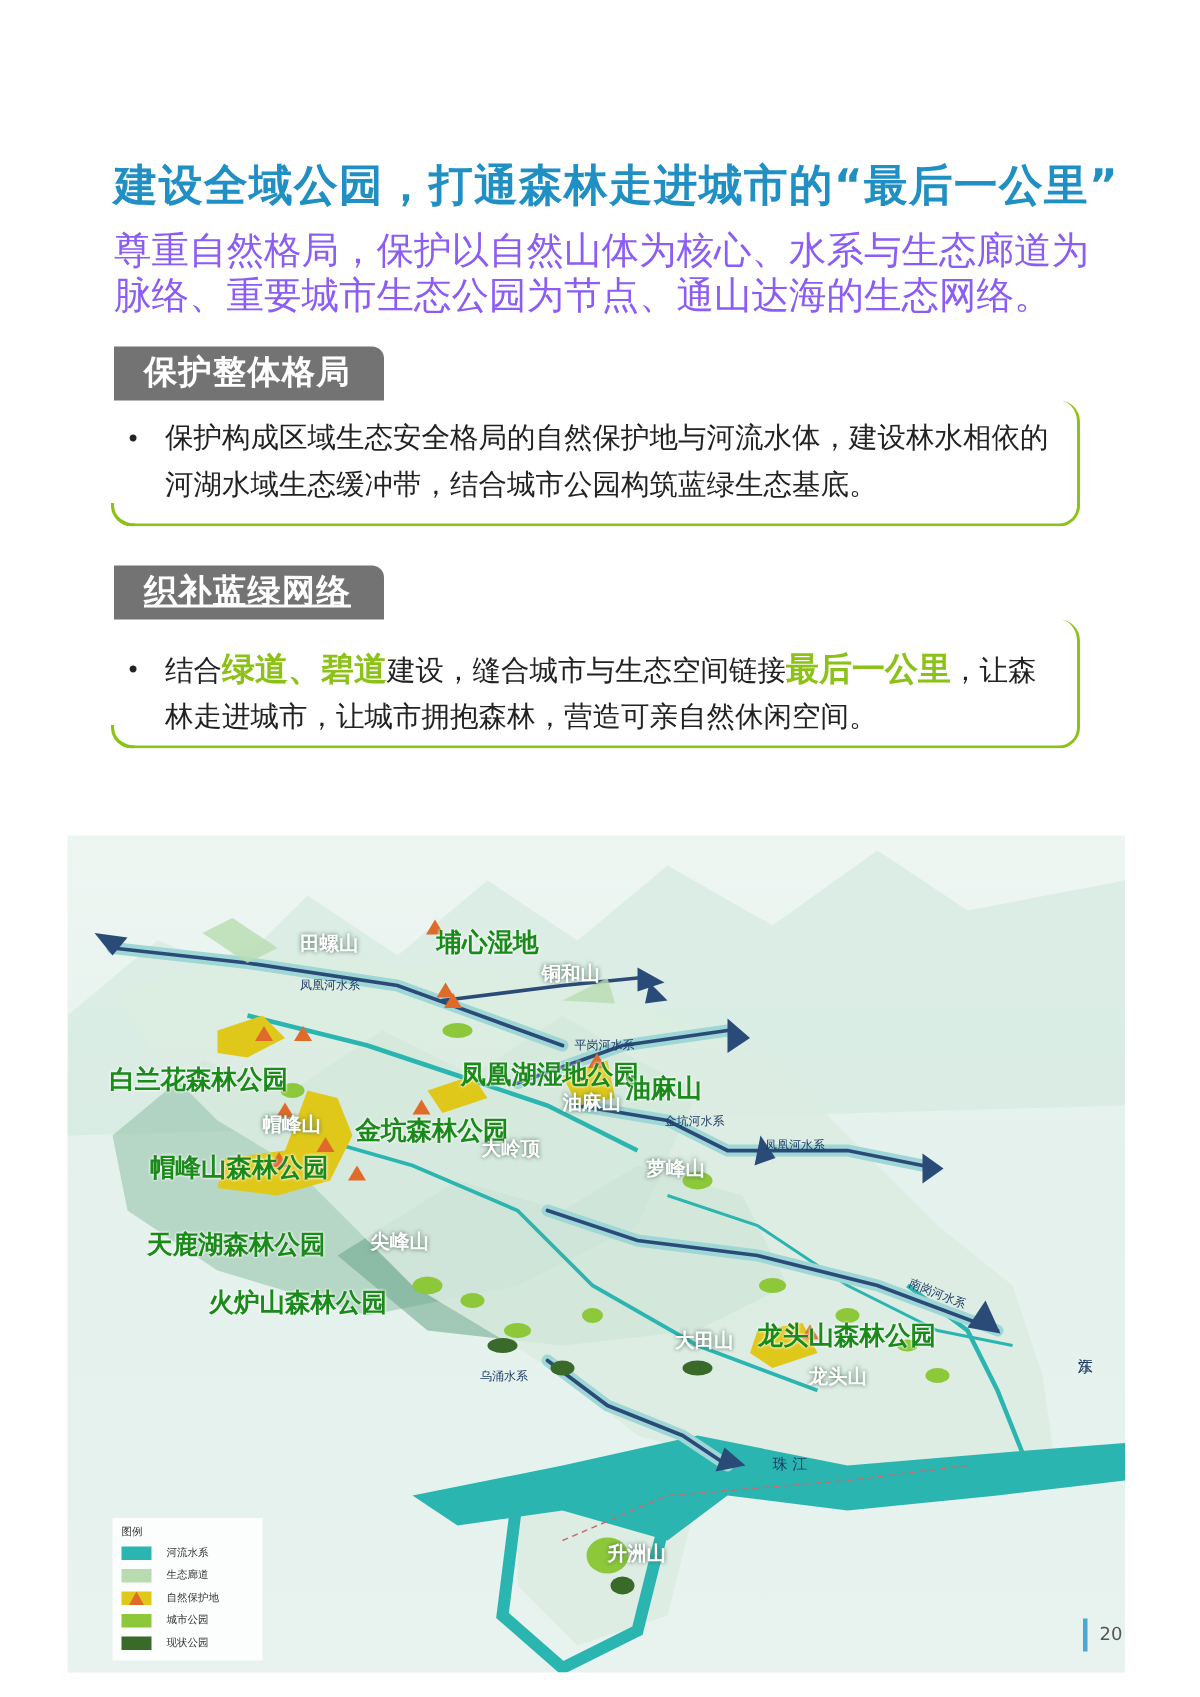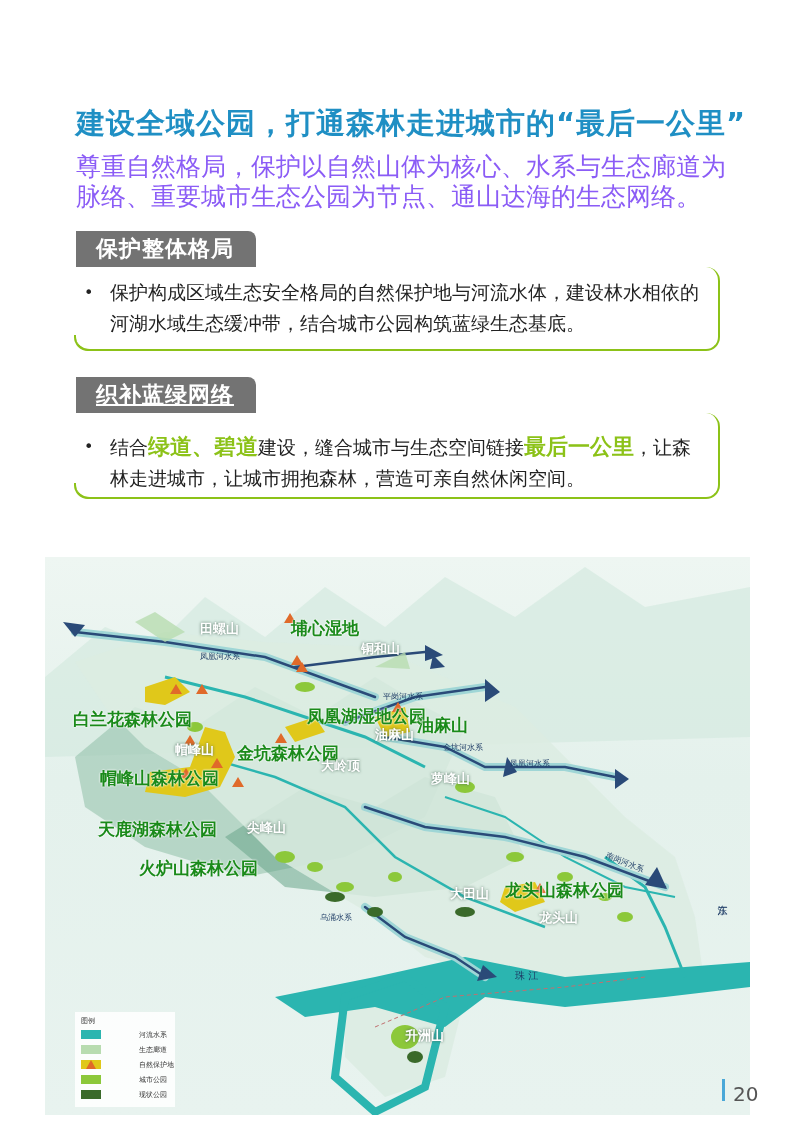--- a/index.html
+++ b/index.html
@@ -13,24 +13,24 @@
   .dot{width:26px;flex:none;font-size:16px;}
   .hl{color:#8cc218;font-weight:bold;font-size:22px;}
   .map{position:absolute;left:45px;top:525px;width:705px;height:558px;overflow:hidden;background:linear-gradient(180deg,#eef6f2 0%,#e4f1ec 40%,#e8f3ef 100%);margin-top:32px;}
   .map svg{position:absolute;left:0;top:0;}
   .lbl{position:absolute;font-size:17px;font-weight:bold;white-space:nowrap;}
   .lbl.g{color:#1a8a1a;text-shadow:0 0 2px #fff,0 0 2px #fff;}
   .lbl.w{color:#fff;font-size:13px;text-shadow:0 0 3px #4a6a5a;}
   .lbl.b{color:#1e3c66;font-size:8px;font-weight:normal;}
   .legend{position:absolute;left:30px;top:455px;width:100px;height:95px;background:rgba(255,255,255,0.85);font-size:7px;color:#333;}
   .legend .lt{position:absolute;left:6px;top:4px;}
-  .legend .li{position:absolute;left:6px;display:flex;align-items:flex-start;gap:28px;}
+  .legend .li{position:absolute;left:6px;display:flex;align-items:flex-end;}
   .legend .sw{width:20px;height:9px;margin-right:10px;}
   .pagebar{position:absolute;left:722px;top:1079px;width:3px;height:22px;background:#4aa8d8;}
-  .pagenum{position:absolute;left:733px;top:1082px;font-size:20px;color:#555;}
+  .pagenum{position:absolute;left:733px;top:1082px;font-size:12px;color:#555;}
 </style>
 </head>
 <body>
 
 <div class="title">建设全域公园，打通森林走进城市的“最后一公里”</div>
 <div class="intro">尊重自然格局，保护以自然山体为核心、水系与生态廊道为脉络、重要城市生态公园为节点、通山达海的生态网络。</div>
 
 <div class="section-head" style="top:231px;">保护整体格局</div>
 <div class="box" style="top:267px;height:84px;">
   <div class="bullet-row">

